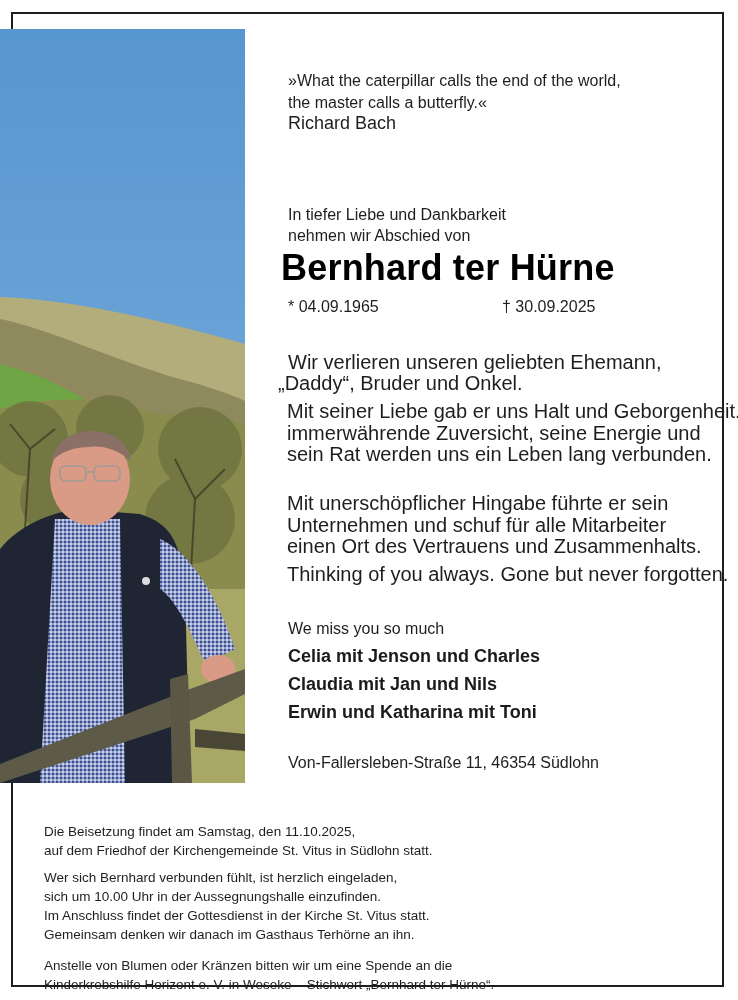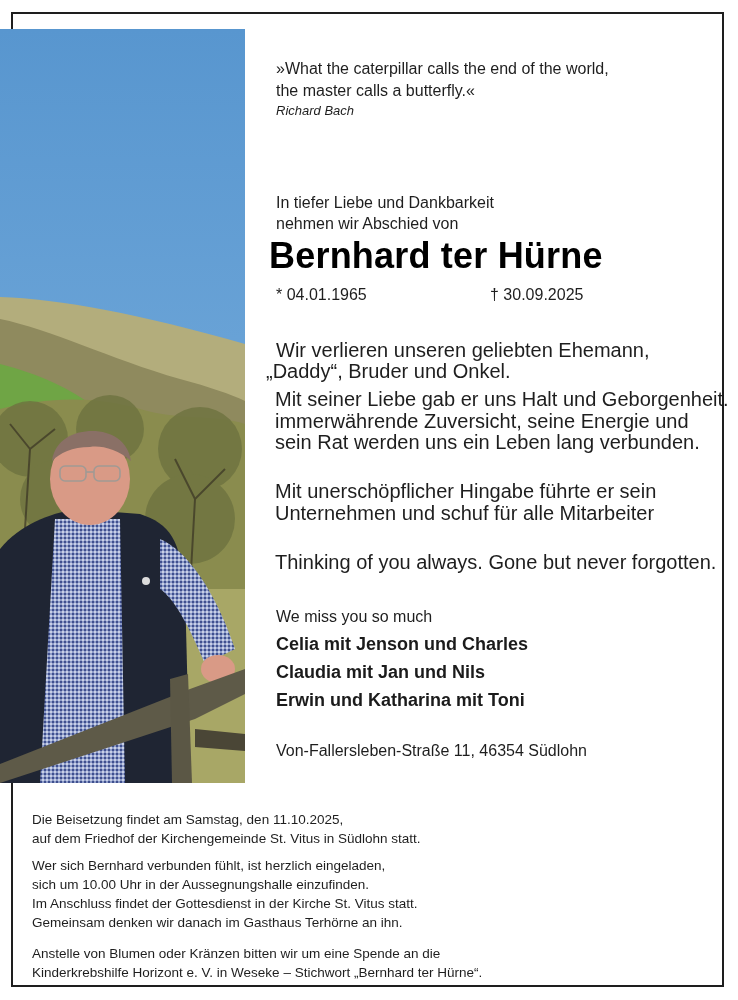--- a/index.html
+++ b/index.html
@@ -33,33 +33,32 @@
       height: 754px;
       overflow: hidden;
       background: #5b97cf;
     }
     .photo svg { display: block; }
 
     
     .txt {
       position: absolute;
       white-space: nowrap;
-      margin: 4px;
+      margin: 16px;
     }
     .quote {
       left: 272px;
       top: 54px;
       font-size: 16px;
       line-height: 22px;
     }
     .quote-author {
       left: 272px;
       top: 98px;
-      font-size: 13px;
-      font-style: italic;
+      font-size: 18px;
       line-height: 18px;
     }
     .intro {
       left: 272px;
       top: 188px;
       font-size: 16px;
       line-height: 21px;
     }
     .name {
       left: 265px;
@@ -197,35 +196,36 @@
 </p>
 <p class="txt quote-author">Richard Bach</p>
 
 <p class="txt intro">
   <span class="line">In tiefer Liebe und Dankbarkeit</span>
   <span class="line">nehmen wir Abschied von</span>
 </p>
 
 <h1 class="txt name">Bernhard ter Hürne</h1>
 
-<p class="txt birth"><span>*</span> <span>04.01.1965</span></p>
+<p class="txt birth"><span>*</span> <span>04.09.1965</span></p>
 <p class="txt death"><span>†</span> <span>30.09.2025</span></p>
 
 <p class="txt para p1a">Wir verlieren unseren geliebten Ehemann,</p>
 <p class="txt para p1b">„Daddy“, Bruder und Onkel.</p>
 
 <p class="txt para p2">
   <span class="line">Mit seiner Liebe gab er uns Halt und Geborgenheit.</span>
   <span class="line">immerwährende Zuversicht, seine Energie und</span>
   <span class="line">sein Rat werden uns ein Leben lang verbunden.</span>
 </p>
 
 <p class="txt para p3">
   <span class="line">Mit unerschöpflicher Hingabe führte er sein</span>
   <span class="line">Unternehmen und schuf für alle Mitarbeiter</span>
+  <span class="line">einen Ort des Vertrauens und Zusammenhalts.</span>
 </p>
 
 <p class="txt para p4">Thinking of you always. Gone but never forgotten.</p>
 
 <p class="txt miss">We miss you so much</p>
 <p class="txt family">
   <span class="line">Celia mit Jenson und Charles</span>
   <span class="line">Claudia mit Jan und Nils</span>
   <span class="line">Erwin und Katharina mit Toni</span>
 </p>

